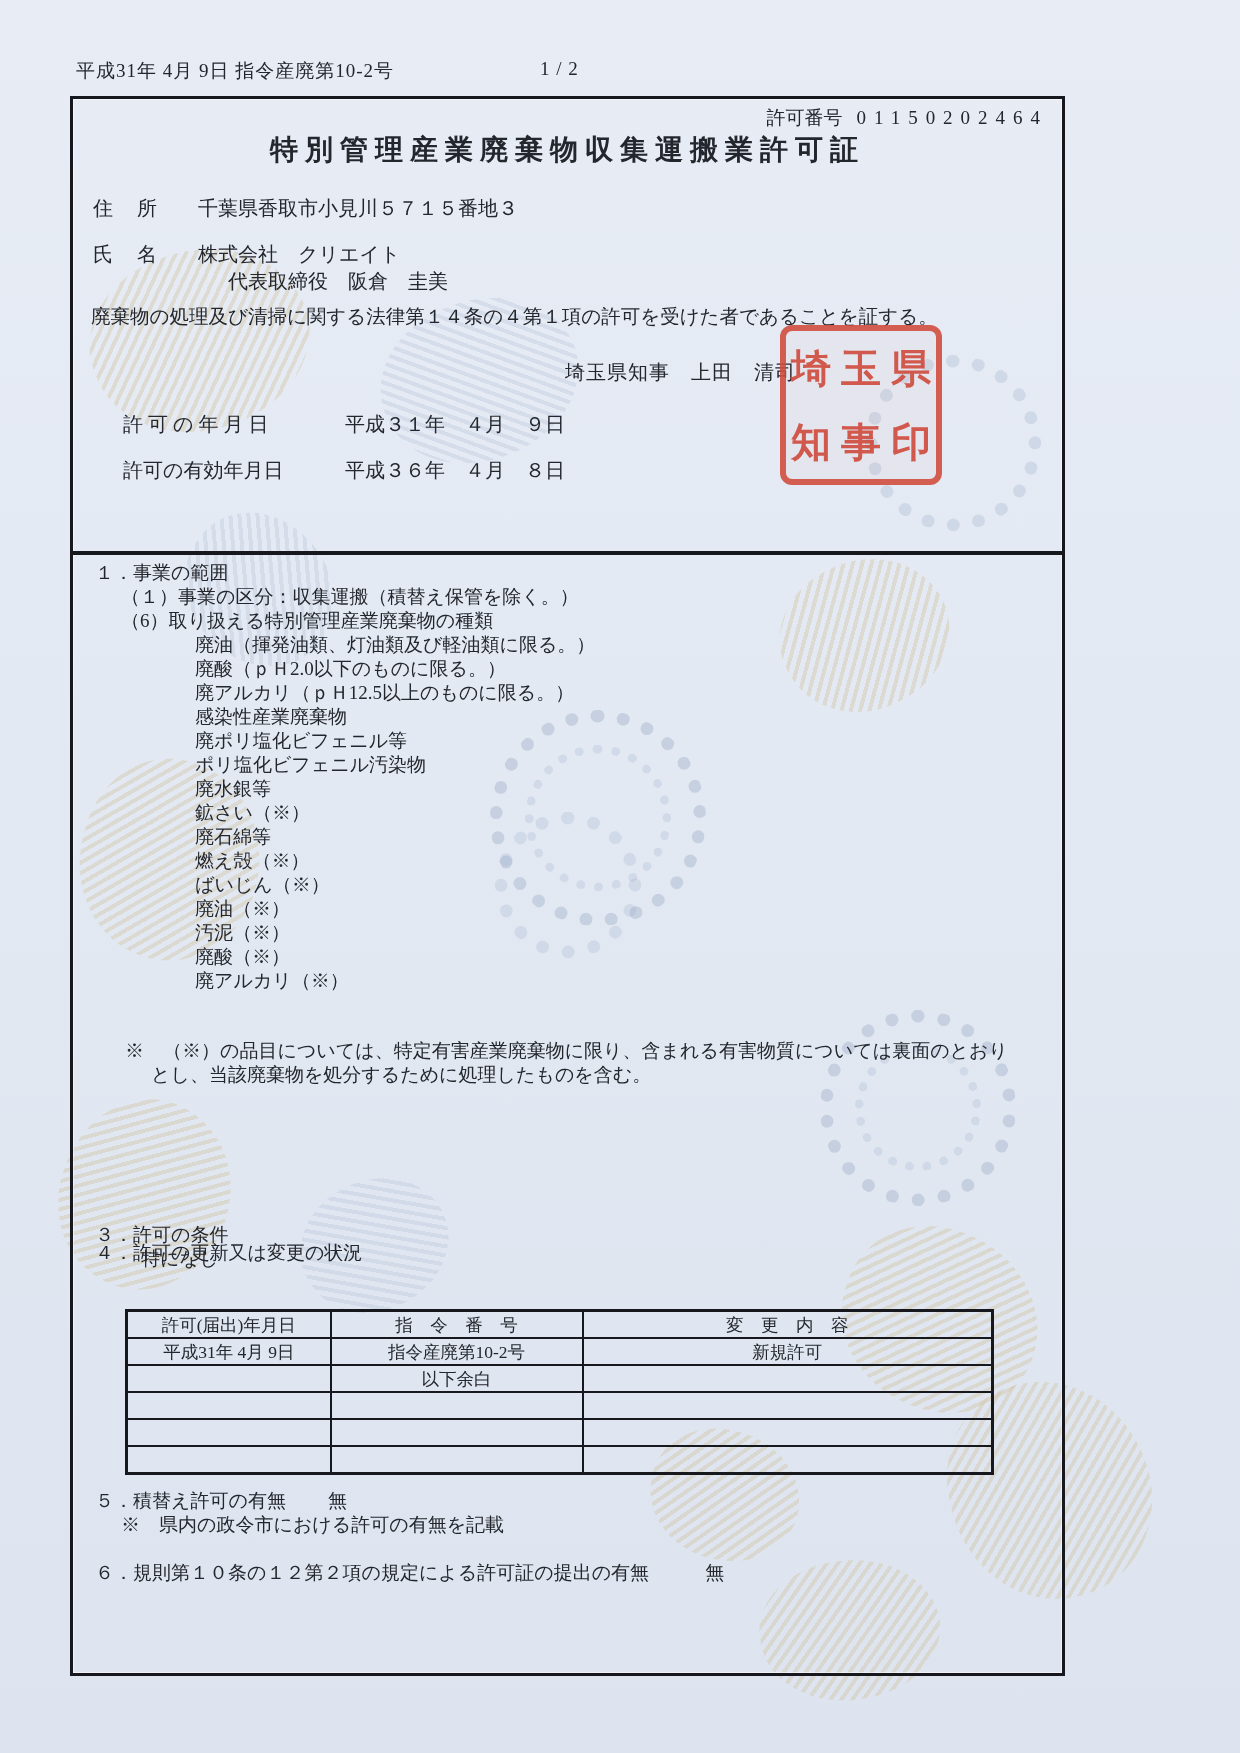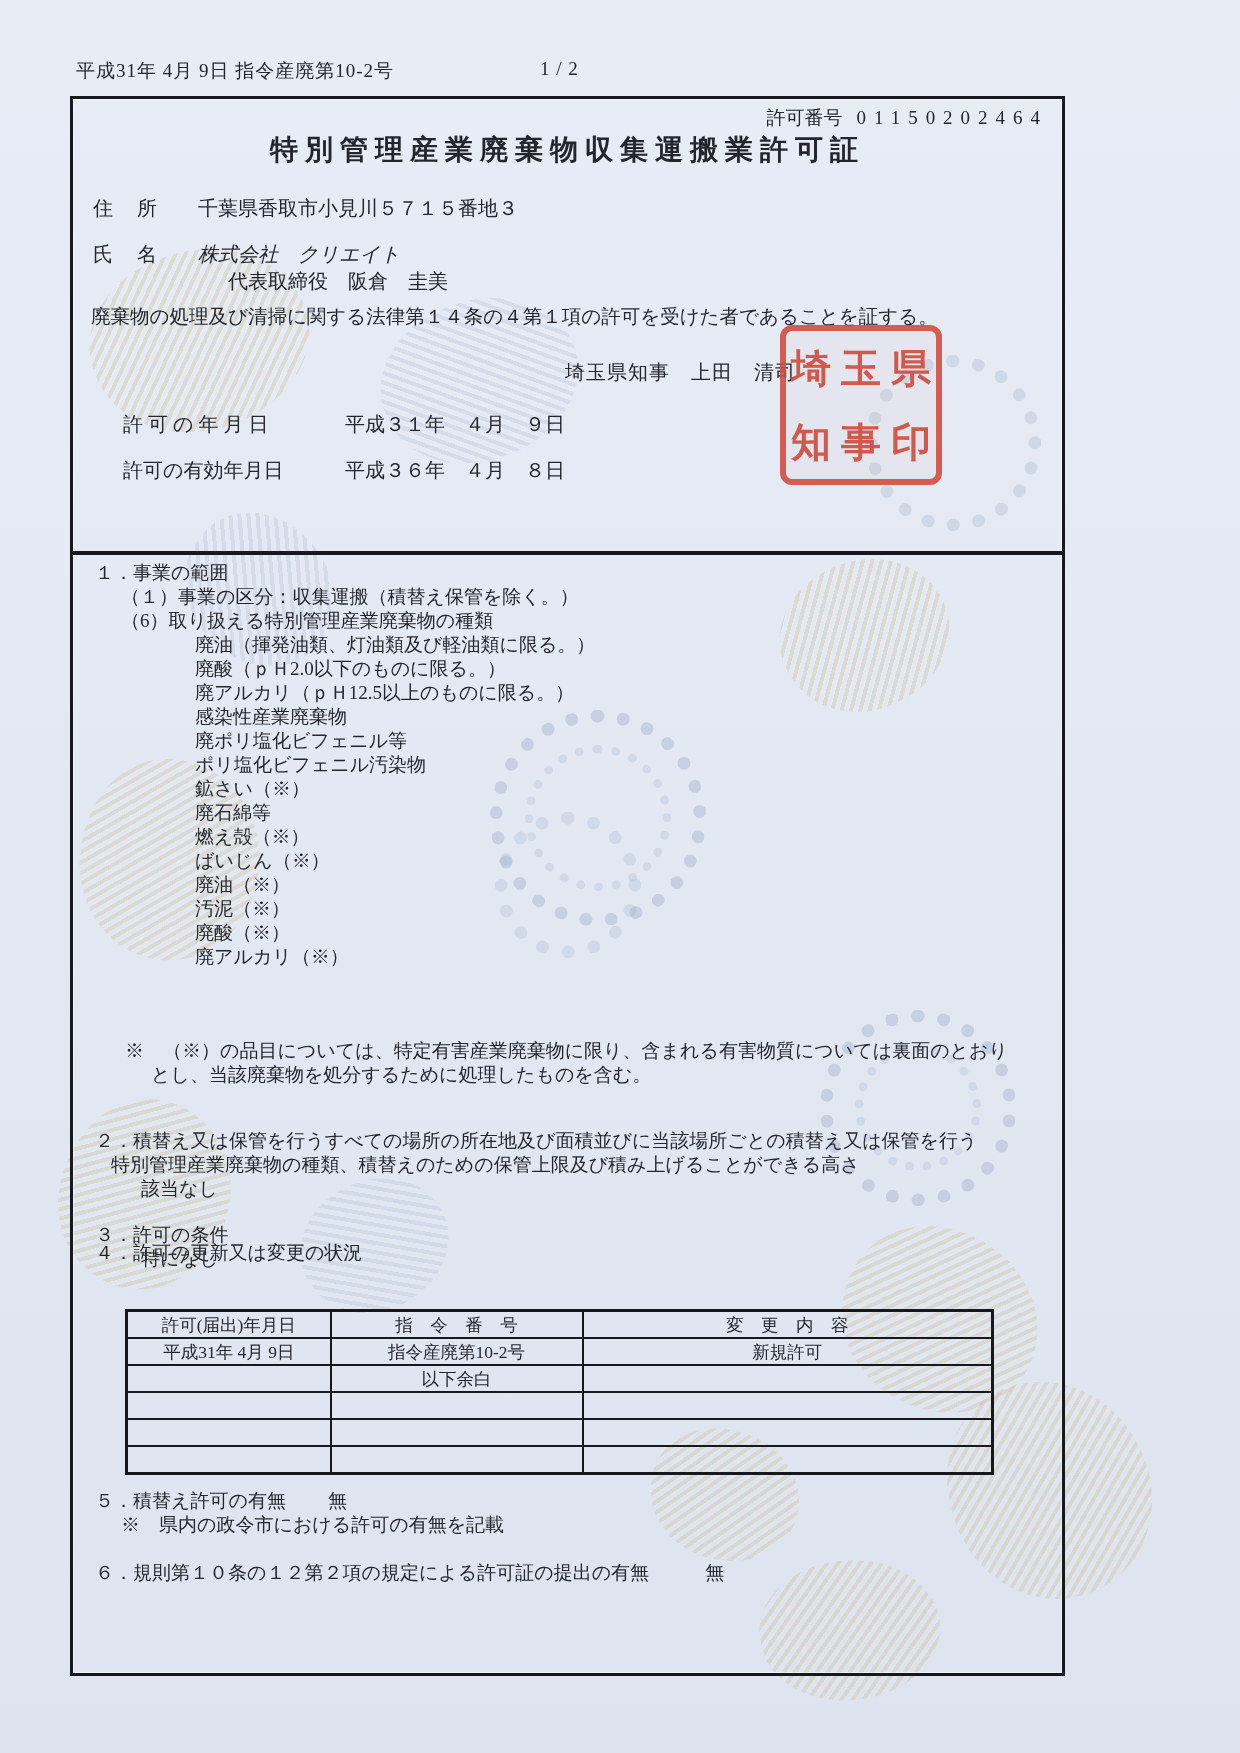--- a/index.html
+++ b/index.html
@@ -98,21 +98,21 @@
       <span>許可番号</span><span class="num">01150202464</span>
     </div>
 
     <div class="doc-title">特別管理産業廃棄物収集運搬業許可証</div>
 
     <div class="abs holder-row" style="left:20px;top:96px;">
       <span class="row-label">住　所</span><span>千葉県香取市小見川５７１５番地３</span>
     </div>
 
     <div class="abs holder-row" style="left:20px;top:142px;">
-      <span class="row-label" style="vertical-align:top;">氏　名</span><span style="display:inline-block;"><span style="display:block;font-style:italic;">株式会社　クリエイト</span><span style="display:block;margin-left:30px;">代表取締役　阪倉　圭美</span></span>
+      <span class="row-label" style="vertical-align:top;">氏　名</span><span style="display:inline-block;"><span style="display:block;">株式会社　クリエイト</span><span style="display:block;margin-left:30px;">代表取締役　阪倉　圭美</span></span>
     </div>
 
     <div class="abs statement" style="left:18px;top:204px;">廃棄物の処理及び清掃に関する法律第１４条の４第１項の許可を受けた者であることを証する。</div>
 
     <div class="abs issuer" style="left:492px;top:260px;">埼玉県知事　上田　清司</div>
 
     <div class="seal">
       <span>埼</span>
       <span>玉</span>
       <span>県</span>
@@ -134,41 +134,37 @@
       <div>１．事業の範囲</div>
       <div class="indent1">（１）事業の区分：収集運搬（積替え保管を除く。）</div>
       <div class="indent1">（6）取り扱える特別管理産業廃棄物の種類</div>
       <div class="waste-list">
         <div>廃油（揮発油類、灯油類及び軽油類に限る。）</div>
         <div>廃酸（ｐＨ2.0以下のものに限る。）</div>
         <div>廃アルカリ（ｐＨ12.5以上のものに限る。）</div>
         <div>感染性産業廃棄物</div>
         <div>廃ポリ塩化ビフェニル等</div>
         <div>ポリ塩化ビフェニル汚染物</div>
+        <div>廃水銀等</div>
         <div>鉱さい（※）</div>
         <div>廃石綿等</div>
         <div>燃え殻（※）</div>
         <div>ばいじん（※）</div>
         <div>廃油（※）</div>
         <div>汚泥（※）</div>
         <div>廃酸（※）</div>
         <div>廃アルカリ（※）</div>
       </div>
     </div>
 
     <div class="abs body-text" style="left:52px;top:940px;">
       <div>※　（※）の品目については、特定有害産業廃棄物に限り、含まれる有害物質については裏面のとおり</div>
       <div class="note-l2">とし、当該廃棄物を処分するために処理したものを含む。</div>
     </div>
 
-    <div class="abs body-text" style="left:22px;top:1030px;">
-      <div>２．積替え又は保管を行うすべての場所の所在地及び面積並びに当該場所ごとの積替え又は保管を行う</div>
-      <div class="s2-l2">特別管理産業廃棄物の種類、積替えのための保管上限及び積み上げることができる高さ</div>
-      <div class="s-val">該当なし</div>
-    </div>
 
     <div class="abs body-text" style="left:22px;top:1124px;">
       <div>３．許可の条件</div>
       <div class="s-val">特になし</div>
     </div>
 
     <div class="abs body-text" style="left:22px;top:1142px;">４．許可の更新又は変更の状況</div>
     <table class="hist-table abs" style="left:52px;top:1210px;">
       <colgroup>
           <col style="width:204px;">

